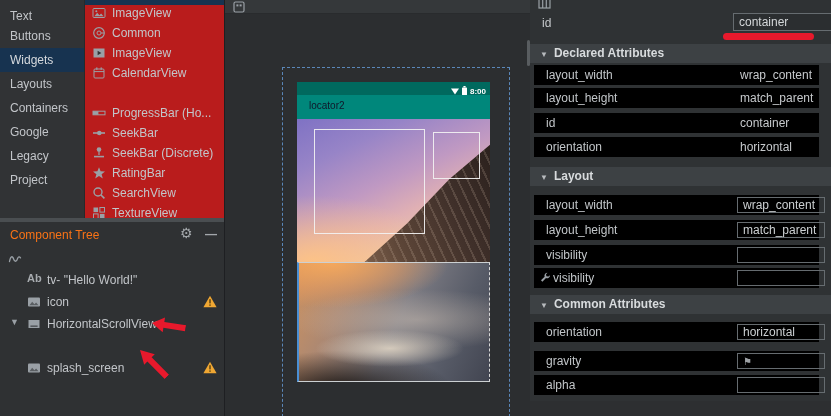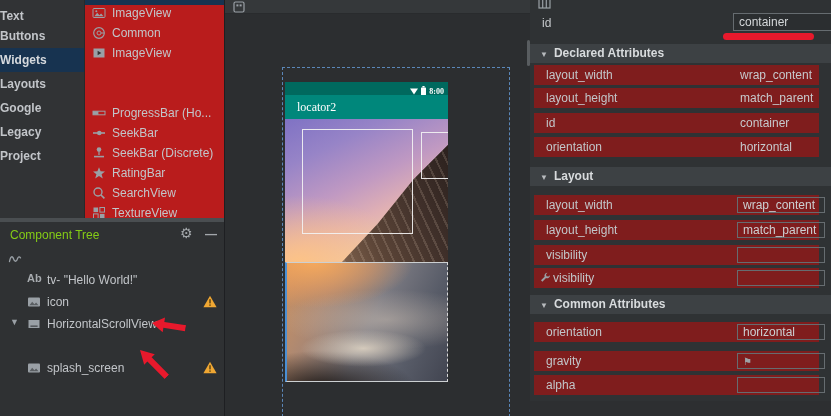--- a/index.html
+++ b/index.html
@@ -6,58 +6,58 @@
   html,body { background:#26282a; }
   .app {
     position: relative; width: 831px; height: 416px; overflow: hidden;
     background:#2d2f31; font-family:"Liberation Sans", sans-serif;
     font-size:12px; color:#c2c5c9; -webkit-font-smoothing: antialiased;
   }
   .abs { position:absolute; }
 
   
   .palette-cats { left:0; top:0; width:85px; height:218px; background:#313335; border-right:1px solid #27292b; }
-  .cat-item { position:relative; height:24px; line-height:24px; color:#c2c5c9; cursor:default;font-weight:bold; }
+  .cat-item { position:relative; height:24px; line-height:24px; padding-left:10px; color:#c2c5c9; cursor:default; }
   .cat-item.selected { background:#173350; color:#d5d9dd; }
   .palette-list { left:85px; top:0; width:139px; height:218px; background:#b91c1c; overflow:hidden; }
   .pl-topsliver { position:absolute; left:0; top:0; width:139px; height:5px; background:#173350; }
   .pw-row { position:absolute; left:0; width:139px; height:20px; }
   .pw-ico { position:absolute; left:7px; top:3px; width:14px; height:14px; }
   .pw-ico svg { display:block; }
   .pw-label { position:absolute; left:27px; top:2px; line-height:16px; color:#c2c5c9; }
 
   .v-divider-canvas { left:224px; top:0; width:1px; height:416px; background:#1e1f22; }
   .h-splitter { left:0; top:218px; width:225px; height:4px; background:#4a4e51; }
 
   
   .ctree { left:0; top:222px; width:224px; height:194px; background:#2f3133; }
   .ctree-header { position:absolute; left:0; top:0; width:100%; height:26px; }
-  .ctree-title { position:absolute; left:10px; top:6px; color:#84cc16; }
+  .ctree-title { position:absolute; left:10px; top:6px; color:#f97316; }
   .gear { position:absolute; left:180px; top:3px; font-size:14px; color:#a3a7ab; }
   .minim { position:absolute; left:205px; top:5px; color:#a3a7ab; font-weight:bold; }
   .tree-row { position:absolute; left:0; width:224px; height:22px; }
   .tree-row.selected { background:#173350; }
   .tr-ico { position:absolute; top:4px; width:14px; height:14px; }
   .tr-label { position:absolute; top:3px; line-height:16px; white-space:nowrap; }
   .tr-caret { position:absolute; top:4px; font-size:9px; color:#9aa0a6; }
   .tr-warn { position:absolute; left:203px; top:4px; width:14px; height:13px; }
   .ab-glyph { font-weight:bold; font-size:11px; color:#a7abaf; }
 
   
   .canvas { left:225px; top:0; width:305px; height:416px; background:#2c2e30; overflow:hidden; }
   .canvas-toolbar { position:absolute; left:0; top:0; width:100%; height:14px; background:#35383a; border-bottom:1px solid #292b2d; }
   .dashed-select { position:absolute; left:57px; top:67px; width:228px; height:355px; border:1px dashed #5b87b8; }
   .canvas-scrollbar { position:absolute; right:0px; top:40px; width:3px; height:26px; background:#595d60; border-radius:2px; }
 
-  .phone { position:absolute; left:60px; top:82px; width:163px; height:334px;font-family:Liberation Serif, serif; }
+  .phone { position:absolute; left:72px; top:82px; width:193px; height:334px; }
   .statusbar { position:absolute; left:0; top:0; width:100%; height:13px; background:#00695e; }
   .sb-right { position:absolute; right:4px; top:2px; display:flex; align-items:center; gap:3px; }
   .sb-time { color:#fff; font-size:8px; font-weight:bold; }
   .appbar { position:absolute; left:0; top:13px; width:100%; height:24px; background:#00877b; }
-  .appbar-title { position:absolute; left:12px; top:5px; color:#ffffff; font-size:12px; }
+  .appbar-title { position:absolute; left:12px; top:5px; color:#0f172a; font-size:10px; }
   .pcontent { position:absolute; left:0; top:37px; width:100%; height:263px; overflow:hidden; }
 
   .photo-top { position:absolute; left:0; top:0; width:100%; height:143px;
     background:
       radial-gradient(120% 85% at 8% 100%, rgba(255,196,130,.9) 0%, rgba(255,180,120,0) 55%),
       linear-gradient(155deg,#7f72c4 0%, #9784c7 22%, #c099c2 45%, #e0b0b4 62%, #f2cda8 82%, #f7ddb4 100%);
   }
   .mountain { position:absolute; left:0; top:0; width:100%; height:100%;
     clip-path: polygon(100% 18%, 79% 42%, 57% 73%, 35% 100%, 100% 100%);
     background:
@@ -86,21 +86,21 @@
   .attrs-topicon { position:absolute; left:8px; top:-3px; width:13px; height:12px; }
   .id-label { position:absolute; left:12px; top:16px; color:#c6c9cc; }
   .id-input { position:absolute; left:203px; top:13px; right:-6px; height:18px;
     border:1px solid #666c70; background:#2b2e30; color:#d4d7d9; line-height:16px; padding-left:5px; }
   .red-underline { position:absolute; left:193px; top:33px; width:91px; height:7px; background:#e8192c; border-radius:4px; }
 
   .sec-header { position:absolute; left:0; right:0; height:19px; background:#3d4144; color:#d8dbdd;
     font-weight:bold; line-height:19px; padding-left:10px; }
   .sec-header .tri { font-size:8px; color:#b7babd; margin-right:6px; font-weight:normal; }
 
-  .attr-row { position:absolute; left:4px; right:12px; height:20px; background:#7f1d1d; }
+  .attr-row { position:absolute; left:4px; right:12px; height:20px; background:#000000; }
   .ar-name { position:absolute; left:12px; top:3px; color:#c2c6c9; }
   .ar-value { position:absolute; left:206px; top:3px; color:#c6c9cc; }
   .ar-box { position:absolute; left:203px; top:2px; right:-6px; height:16px;
     border:1px solid #666c70; color:#ccd0d2; line-height:14px; padding-left:5px; }
   .flag-glyph { color:#9da1a5; font-size:10px; line-height:14px; }
   .wrench { position:absolute; left:5px; top:4px; width:12px; height:12px; }
   .ar-name.after-wrench { left:19px; }
 
   
   .red-arrow { position:absolute; width:34px; height:16px; transform-origin:0 50%; }
@@ -113,20 +113,21 @@
 </head>
 <body>
 
 <div class="app">
 
   <div class="abs palette-cats">
     <div class="cat-item" style="top:4px">Text</div>
     <div class="cat-item">Buttons</div>
     <div class="cat-item selected">Widgets</div>
     <div class="cat-item">Layouts</div>
+    <div class="cat-item">Containers</div>
     <div class="cat-item">Google</div>
     <div class="cat-item">Legacy</div>
     <div class="cat-item">Project</div>
   </div>
 
   <div class="abs palette-list">
     <div class="pl-topsliver"></div>
 
     <div class="pw-row" style="top:3px">
       <span class="pw-ico">
@@ -149,20 +150,31 @@
       <span class="pw-label">Common</span>
     </div>
     <div class="pw-row" style="top:43px">
       <span class="pw-ico">
           <svg width="14" height="14" viewBox="0 0 14 14">
             <rect x="1.5" y="2.5" width="11" height="9" fill="#9aa0a6"></rect>
             <polygon points="5.6,4.8 9.4,7 5.6,9.2" fill="#313335"></polygon>
           </svg>
         </span>
       <span class="pw-label">ImageView</span>
+    </div>
+    <div class="pw-row" style="top:63px">
+      <span class="pw-ico">
+          <svg width="14" height="14" viewBox="0 0 14 14">
+            <rect x="2" y="3" width="10" height="9" rx="1" fill="none" stroke="#9aa0a6"></rect>
+            <path d="M2 5.6h10" stroke="#9aa0a6"></path>
+            <rect x="4.2" y="1.4" width="1.2" height="2.4" fill="#9aa0a6"></rect>
+            <rect x="8.6" y="1.4" width="1.2" height="2.4" fill="#9aa0a6"></rect>
+          </svg>
+        </span>
+      <span class="pw-label">CalendarView</span>
     </div>
     <div class="pw-row" style="top:103px">
       <span class="pw-ico">
           <svg width="14" height="14" viewBox="0 0 14 14">
             <rect x="1" y="5.2" width="12" height="3.6" fill="none" stroke="#9aa0a6"></rect>
             <rect x="1" y="5.2" width="5.4" height="3.6" fill="#9aa0a6"></rect>
           </svg>
         </span>
       <span class="pw-label">ProgressBar (Ho...</span>
     </div>

